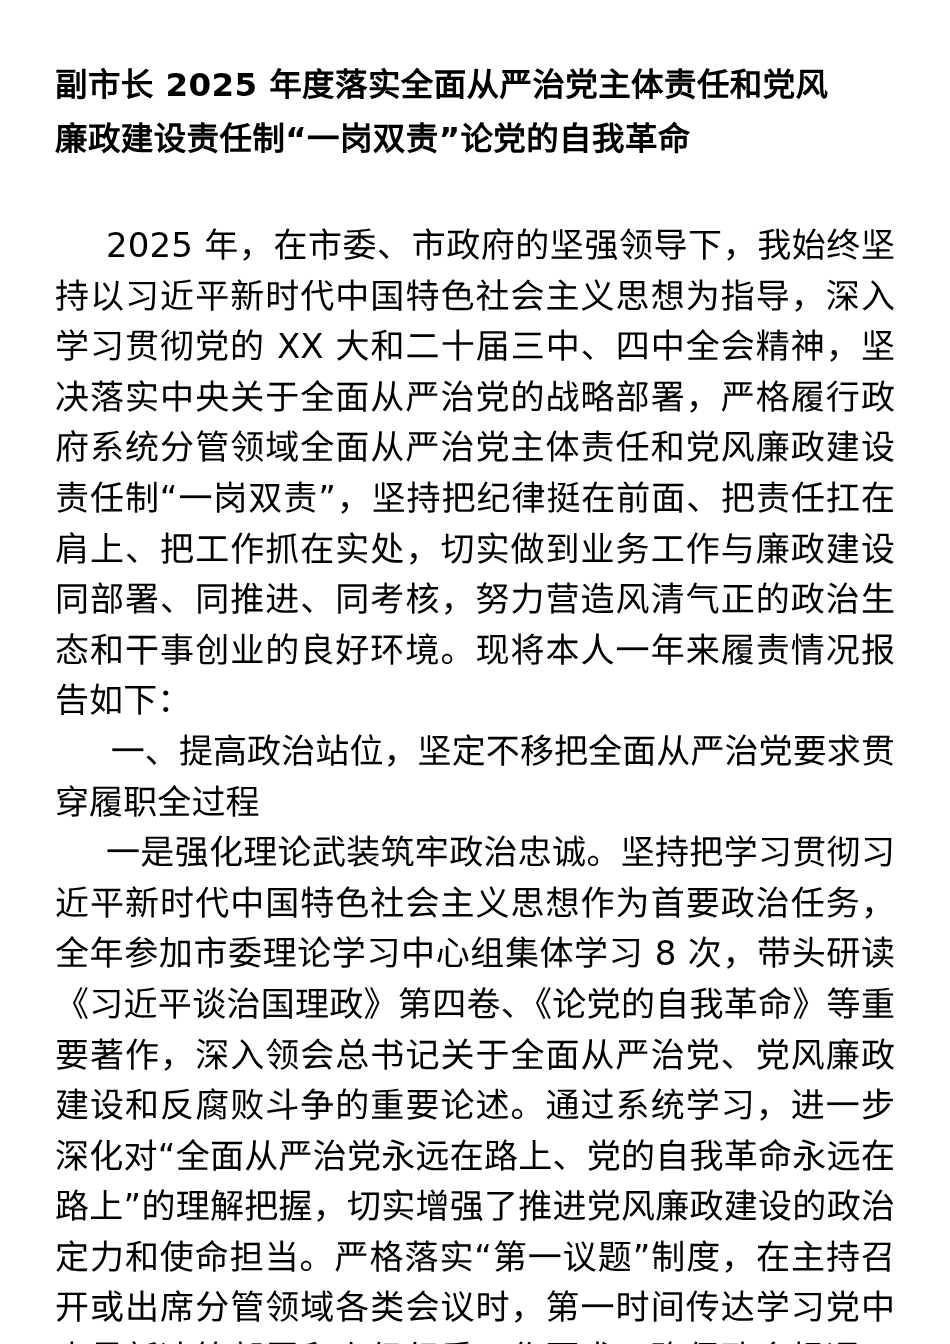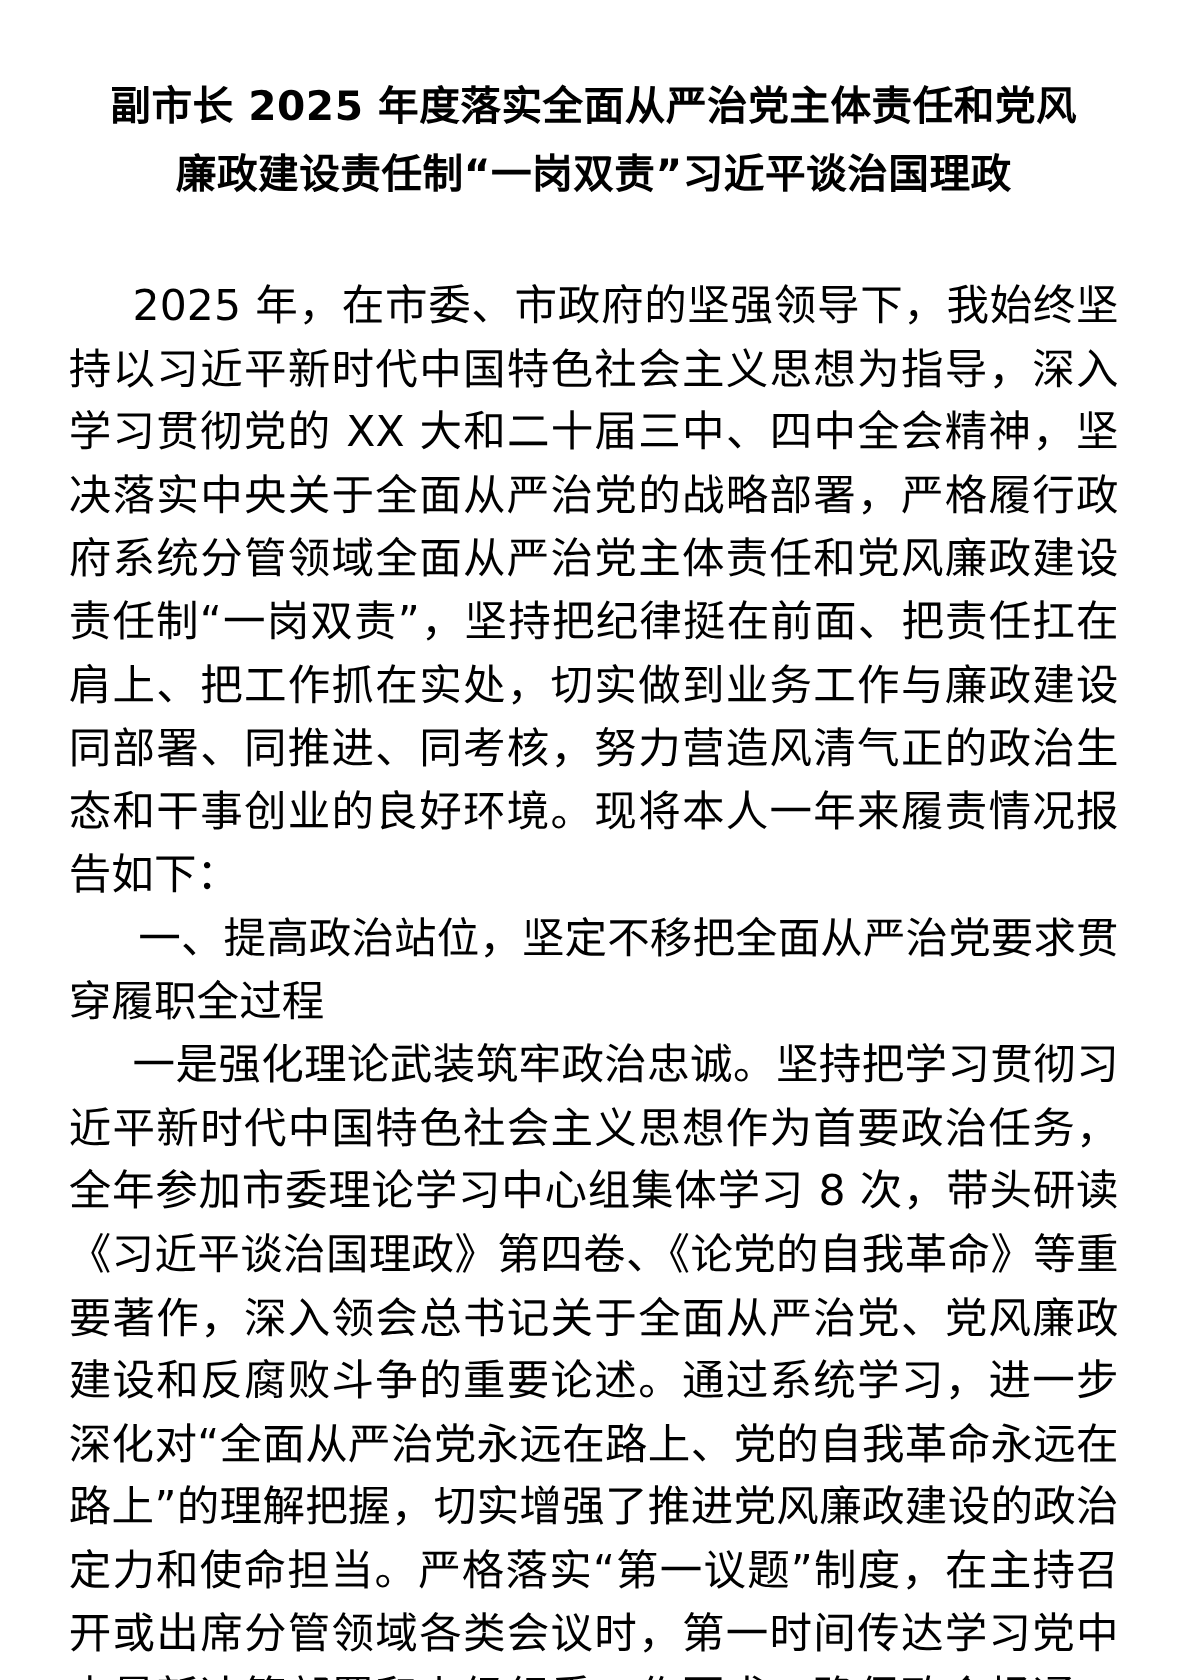--- a/index.html
+++ b/index.html
@@ -33,21 +33,21 @@
     width: 840px;
   }
 
   
   .doc-title {
     margin: 0;
     padding-top: 58px;
     font-size: 32.5px;
     font-weight: 700;
     line-height: 54px;
-    text-align: center;
+    text-align: left;
     letter-spacing: 0.4px;
     font-family: "DejaVu Sans", "Liberation Sans", sans-serif;
     white-space: normal;
   }
   .title-line {
     display: block;
   }
 
   
   .para {
@@ -77,21 +77,21 @@
   .gap-after-title { height: 54px; }
 </style>
 </head>
 <body>
 
 <div class="page">
   <div class="doc-body">
 
     <h1 class="doc-title">
       <span class="title-line">副市长 2025 年度落实全面从严治党主体责任和党风</span>
-      <span class="title-line">廉政建设责任制“一岗双责”习近平谈治国理政</span>
+      <span class="title-line">廉政建设责任制“一岗双责”论党的自我革命</span>
     </h1>
 
     <div class="gap-after-title"></div>
 
     <p class="para indent">2025 年，在市委、市政府的坚强领导下，我始终坚持以习近平新时代中国特色社会主义思想为指导，深入学习贯彻党的 XX 大和二十届三中、四中全会精神，坚决落实中央关于全面从严治党的战略部署，严格履行政府系统分管领域全面从严治党主体责任和党风廉政建设责任制“一岗双责”，坚持把纪律挺在前面、把责任扛在肩上、把工作抓在实处，切实做到业务工作与廉政建设同部署、同推进、同考核，努力营造风清气正的政治生态和干事创业的良好环境。现将本人一年来履责情况报告如下：</p>
 
     <p class="para heading">一、提高政治站位，坚定不移把全面从严治党要求贯穿履职全过程</p>
 
 
     <p class="para indent"><span class="bold-lead">一是</span><span>强化理论武装筑牢政治忠诚。坚持把学习贯彻习近平新时代中国特色社会主义思想作为首要政治任务，全年参加市委理论学习中心组集体学习 8 次，带头研读《习近平谈治国理政》第四卷、《论党的自我革命》等重要著作，深入领会总书记关于全面从严治党、党风廉政建设和反腐败斗争的重要论述。通过系统学习，进一步深化对“全面从严治党永远在路上、党的自我革命永远在路上”的理解把握，切实增强了推进党风廉政建设的政治定力和使命担当。严格落实“第一议题”制度，在主持召开或出席分管领域各类会议时，第一时间传达学习党中央最新决策部署和上级纪委工作要求，确保政令畅通、令行禁止。</span></p>

